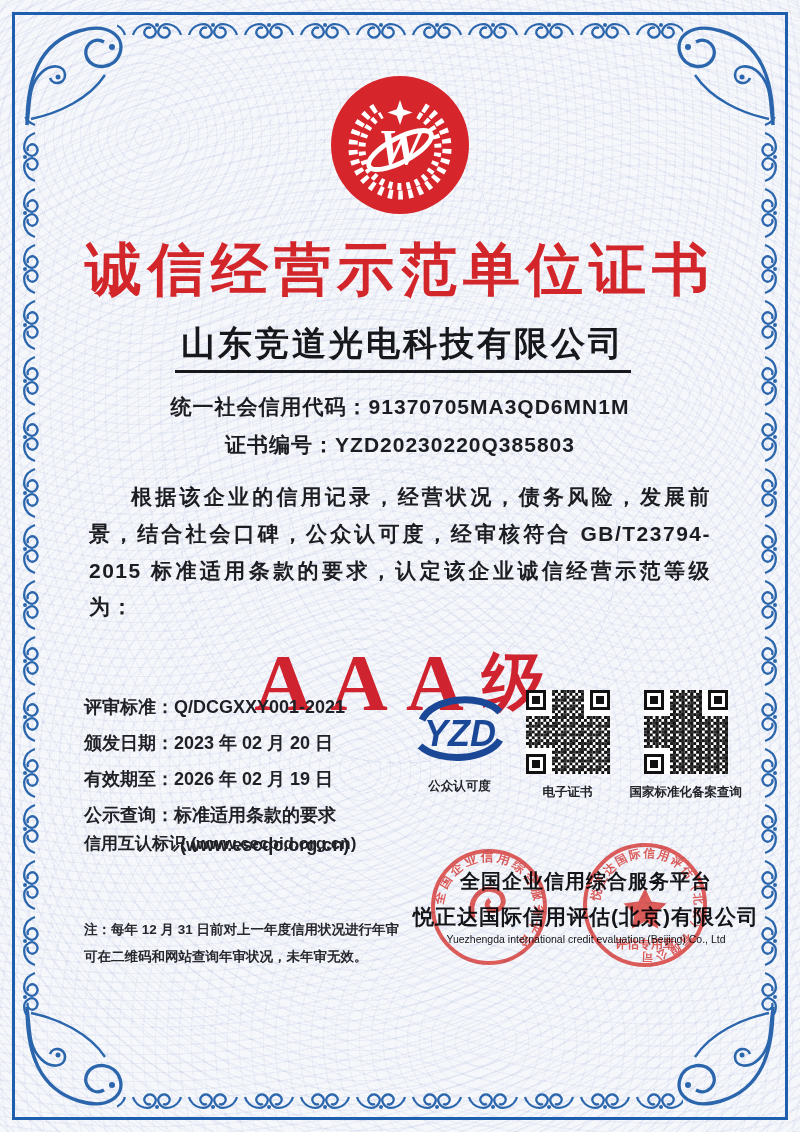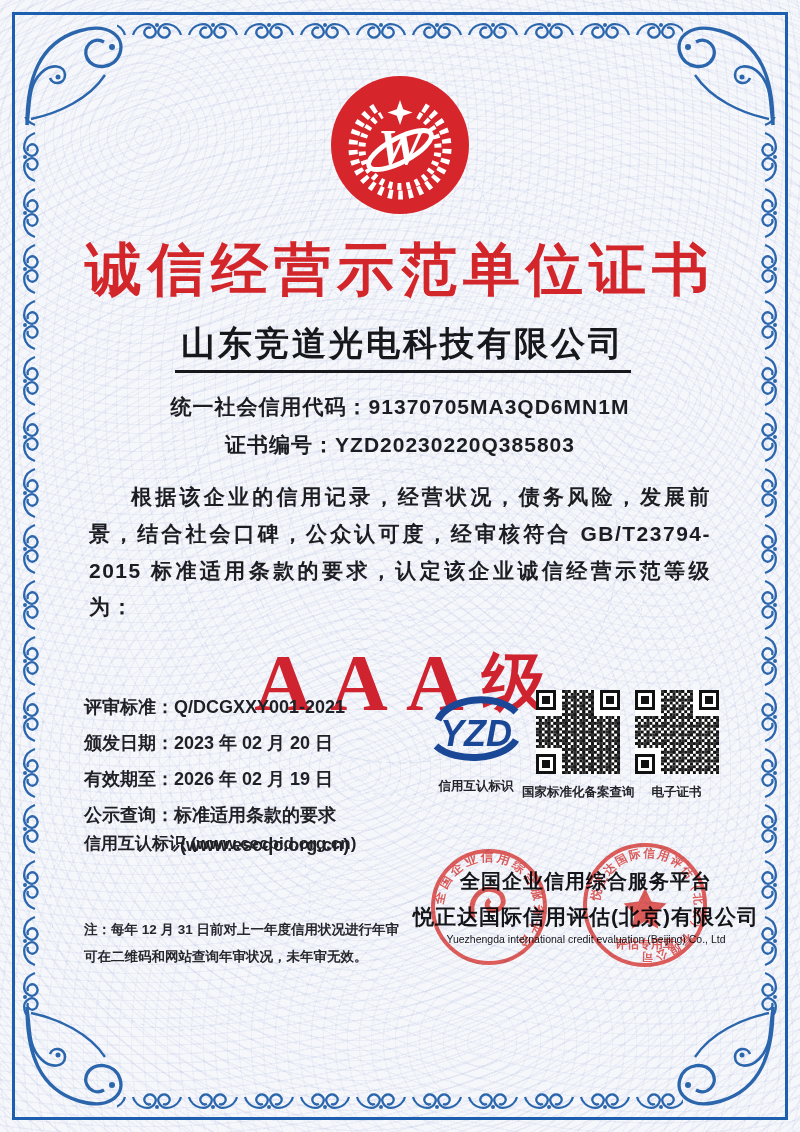--- a/index.html
+++ b/index.html
@@ -45,21 +45,21 @@
     font-size:80px; letter-spacing:18px;
   }
   .grade .suffix { font-size:64px; font-weight:bold; letter-spacing:0; vertical-align:6px; }
 
   .meta { position:absolute; left:34px; top:645px; text-align:left; font-size:18px; font-weight:bold; color:#202127; }
   .meta .mrow { margin-bottom:12px; white-space:nowrap; }
   .meta .sub { margin-left:96px; margin-top:-4px; }
 
   .bid-site { position:absolute; left:34px; top:782px; font-size:17px; font-weight:bold; color:#202127; white-space:nowrap; }
 
-  .marks { position:absolute; left:380px; top:640px; width:312px; display:flex; justify-content:flex-start; align-items:flex-start; }
+  .marks { position:absolute; left:380px; top:640px; width:312px; display:flex; justify-content:flex-end; align-items:flex-start;gap:20px; }
   .mark-item { display:flex; flex-direction:column; align-items:center; }
   .mark-cap { margin-top:10px; font-size:12.5px; font-weight:bold; color:#23242a; white-space:nowrap; }
 
   .note { position:absolute; left:34px; top:866px; width:320px; text-align:left; font-size:13.5px; font-weight:bold; color:#26272d; line-height:2.0; }
 
   .issuer { position:absolute; left:352px; top:818px; width:368px; text-align:center; color:#141519; }
   .issuer .cn1 { font-size:20px; font-weight:bold; letter-spacing:1px; }
   .issuer .en1 { font-size:10.5px; margin-top:2px; }
   .issuer .cn2 { font-size:21px; font-weight:bold; margin-top:8px; letter-spacing:1px; }
   .issuer .en2 { font-size:10.5px; margin-top:2px; }
@@ -166,21 +166,54 @@
 
     <div class="bid-site">信用互认标识 (www.cecbid.org.cn)</div>
 
     <div class="marks">
       <div class="mark-item">
         <svg width="92" height="78" viewBox="0 0 92 78">
           <path d="M8,30 C18,8 66,2 86,22" stroke="#1a4796" stroke-width="7" fill="none"></path>
           <path d="M6,56 C26,74 74,70 86,50" stroke="#1a4796" stroke-width="7" fill="none"></path>
           <text x="46" y="56" text-anchor="middle" font-size="36" font-weight="bold" font-style="italic" fill="#1a4796" font-family="'Liberation Sans','DejaVu Sans',sans-serif">YZD</text>
         </svg>
-        <div class="mark-cap">信用互认标识</div>
+        <div class="mark-cap">公众认可度</div>
+      </div>
+
+      <div class="mark-item">
+        <svg width="84" height="84" viewBox="0 0 29 29" shape-rendering="crispEdges">
+          <defs>
+            <pattern id="qa1" width="2" height="2" patternUnits="userSpaceOnUse">
+                <rect width="1" height="1" fill="#111"></rect>
+                <rect x="1" y="1" width="1" height="1" fill="#111"></rect>
+              </pattern>
+            <pattern id="qb1" width="3" height="3" patternUnits="userSpaceOnUse">
+                <rect width="2" height="1" fill="#111"></rect>
+                <rect x="1" y="2" width="1" height="1" fill="#111"></rect>
+              </pattern>
+          </defs>
+          <rect width="29" height="29" fill="#fff"></rect>
+          <rect width="29" height="29" fill="url(#qa1)"></rect>
+          <rect width="29" height="29" fill="url(#qb1)" fill-opacity="0.85"></rect>
+          <g>
+            <rect x="0" y="0" width="9" height="9" fill="#fff"></rect>
+              <rect x="0" y="0" width="7" height="7" fill="#111"></rect>
+              <rect x="1" y="1" width="5" height="5" fill="#fff"></rect>
+              <rect x="2" y="2" width="3" height="3" fill="#111"></rect>
+            <rect x="20" y="0" width="9" height="9" fill="#fff"></rect>
+              <rect x="22" y="0" width="7" height="7" fill="#111"></rect>
+              <rect x="23" y="1" width="5" height="5" fill="#fff"></rect>
+              <rect x="24" y="2" width="3" height="3" fill="#111"></rect>
+            <rect x="0" y="20" width="9" height="9" fill="#fff"></rect>
+              <rect x="0" y="22" width="7" height="7" fill="#111"></rect>
+              <rect x="1" y="23" width="5" height="5" fill="#fff"></rect>
+              <rect x="2" y="24" width="3" height="3" fill="#111"></rect>
+          </g>
+        </svg>
+        <div class="mark-cap">电子证书</div>
       </div>
 
       <div class="mark-item">
         <svg width="84" height="84" viewBox="0 0 29 29" shape-rendering="crispEdges">
           <defs>
             <pattern id="qa2" width="2" height="2" patternUnits="userSpaceOnUse">
                 <rect x="1" width="1" height="1" fill="#111"></rect>
                 <rect y="1" width="1" height="1" fill="#111"></rect>
               </pattern>
             <pattern id="qb2" width="3" height="3" patternUnits="userSpaceOnUse">
@@ -200,53 +233,20 @@
               <rect x="22" y="0" width="7" height="7" fill="#111"></rect>
               <rect x="23" y="1" width="5" height="5" fill="#fff"></rect>
               <rect x="24" y="2" width="3" height="3" fill="#111"></rect>
             <rect x="0" y="20" width="9" height="9" fill="#fff"></rect>
               <rect x="0" y="22" width="7" height="7" fill="#111"></rect>
               <rect x="1" y="23" width="5" height="5" fill="#fff"></rect>
               <rect x="2" y="24" width="3" height="3" fill="#111"></rect>
           </g>
         </svg>
         <div class="mark-cap">国家标准化备案查询</div>
-      </div>
-
-      <div class="mark-item">
-        <svg width="84" height="84" viewBox="0 0 29 29" shape-rendering="crispEdges">
-          <defs>
-            <pattern id="qa1" width="2" height="2" patternUnits="userSpaceOnUse">
-                <rect width="1" height="1" fill="#111"></rect>
-                <rect x="1" y="1" width="1" height="1" fill="#111"></rect>
-              </pattern>
-            <pattern id="qb1" width="3" height="3" patternUnits="userSpaceOnUse">
-                <rect width="2" height="1" fill="#111"></rect>
-                <rect x="1" y="2" width="1" height="1" fill="#111"></rect>
-              </pattern>
-          </defs>
-          <rect width="29" height="29" fill="#fff"></rect>
-          <rect width="29" height="29" fill="url(#qa1)"></rect>
-          <rect width="29" height="29" fill="url(#qb1)" fill-opacity="0.85"></rect>
-          <g>
-            <rect x="0" y="0" width="9" height="9" fill="#fff"></rect>
-              <rect x="0" y="0" width="7" height="7" fill="#111"></rect>
-              <rect x="1" y="1" width="5" height="5" fill="#fff"></rect>
-              <rect x="2" y="2" width="3" height="3" fill="#111"></rect>
-            <rect x="20" y="0" width="9" height="9" fill="#fff"></rect>
-              <rect x="22" y="0" width="7" height="7" fill="#111"></rect>
-              <rect x="23" y="1" width="5" height="5" fill="#fff"></rect>
-              <rect x="24" y="2" width="3" height="3" fill="#111"></rect>
-            <rect x="0" y="20" width="9" height="9" fill="#fff"></rect>
-              <rect x="0" y="22" width="7" height="7" fill="#111"></rect>
-              <rect x="1" y="23" width="5" height="5" fill="#fff"></rect>
-              <rect x="2" y="24" width="3" height="3" fill="#111"></rect>
-          </g>
-        </svg>
-        <div class="mark-cap">电子证书</div>
       </div>
     </div>
 
     <div class="note">
       <div>注：每年 12 月 31 日前对上一年度信用状况进行年审</div>
       <div>可在二维码和网站查询年审状况，未年审无效。</div>
     </div>
 
     <div class="issuer">
       <div class="cn1">全国企业信用综合服务平台</div>

